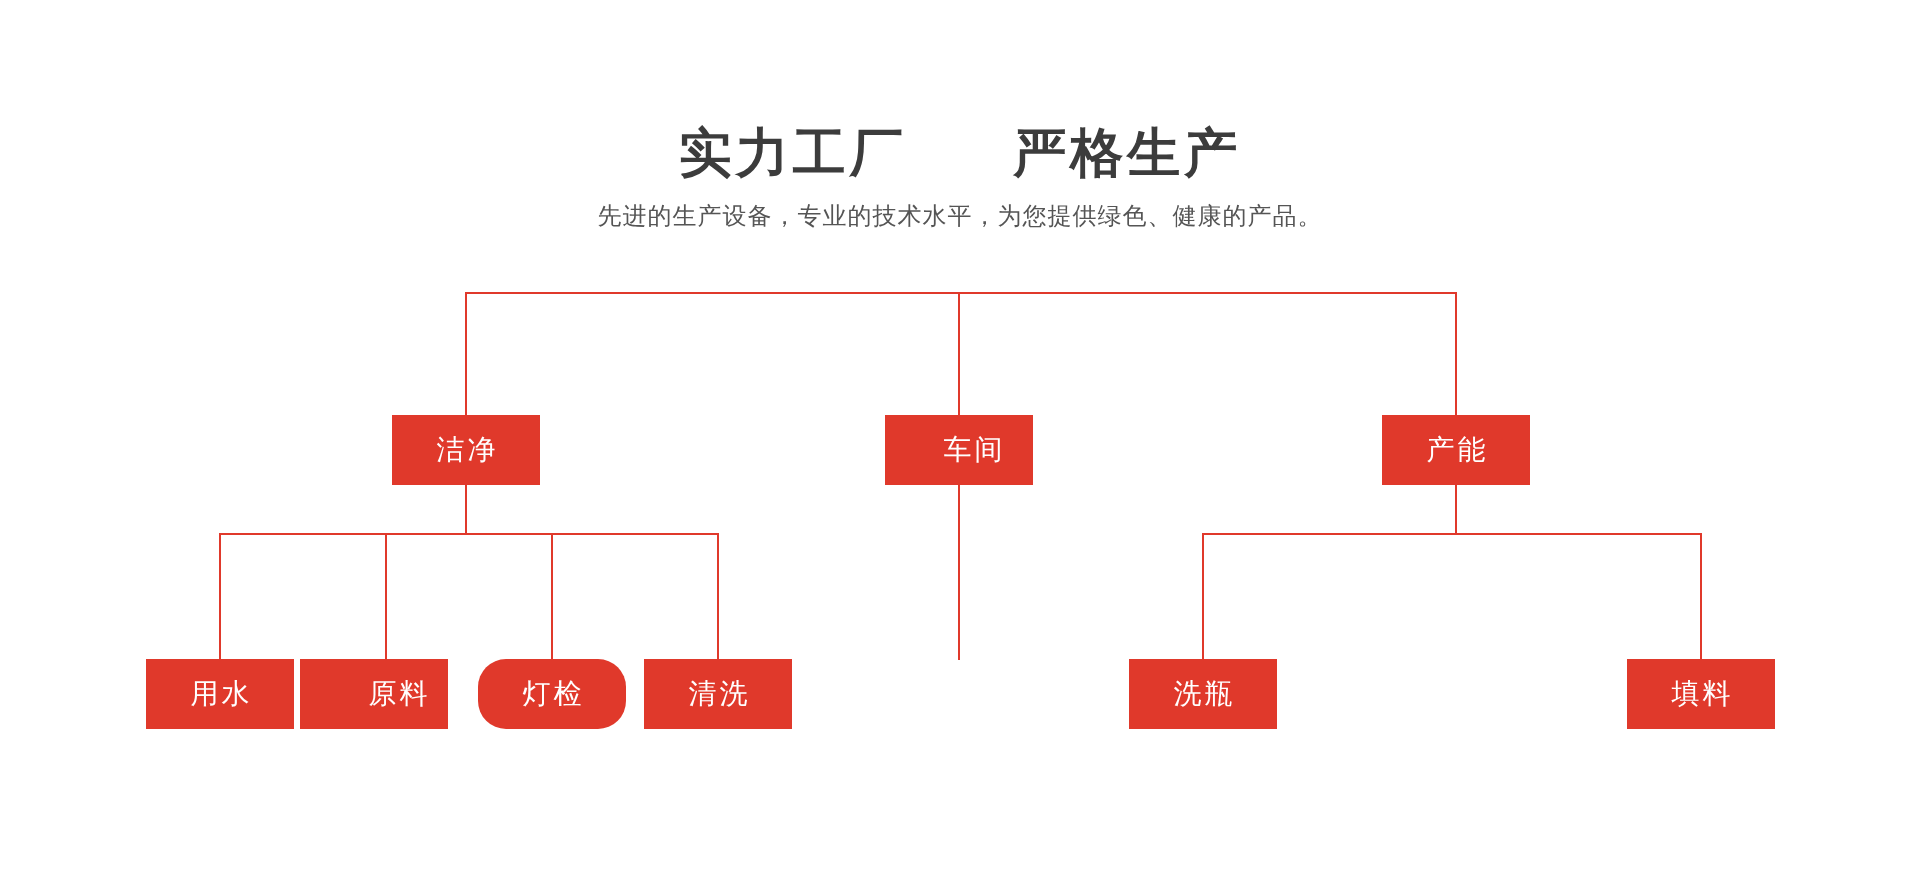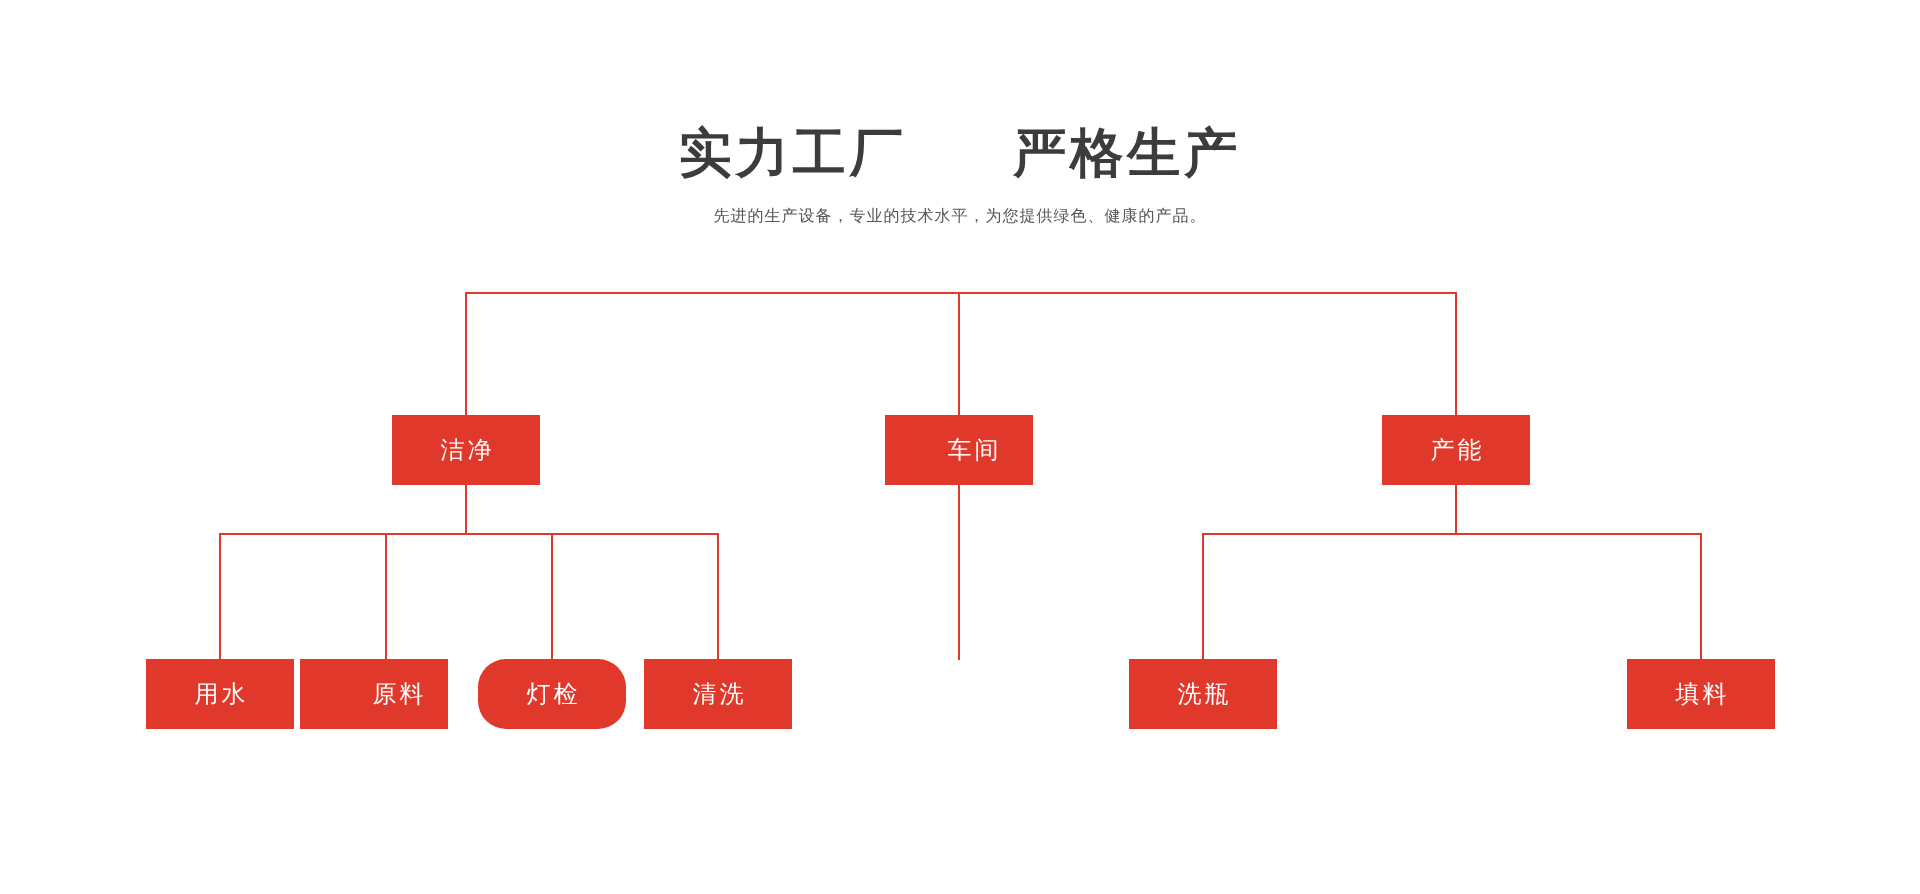--- a/index.html
+++ b/index.html
@@ -33,21 +33,21 @@
     margin: 0;
   }
   .page-title .title-part { display: inline-block; }
   .page-title .title-right { margin-left: 88px; margin-top: 24px; }
   .page-subtitle {
     position: absolute;
     top: 200px;
     left: 0;
     width: 100%;
     text-align: center;
-    font-size: 16px;
+    font-size: 24px;
     line-height: 32px;
     font-weight: normal;
     color: #555555;
     letter-spacing: 1px;
     margin: 0;
   }
   .connector-svg {
     position: absolute;
     top: 0; left: 0;
     width: 1920px;
@@ -57,21 +57,21 @@
     stroke: #e0392b;
     stroke-width: 2;
     stroke-linecap: square;
   }
   .node {
     position: absolute;
     width: 148px;
     height: 70px;
     background: #e0392b;
     color: #ffffff;
-    font-size: 24px;
+    font-size: 28px;
     letter-spacing: 3px;
     display: flex;
     align-items: center;
     justify-content: center;
     text-indent: 3px;
   }
   
   .node-l1 { top: 415px; }
   .node-jiejing  { left: 392px; }
   .node-chejian  { left: 885px; padding-left: 28px; }

